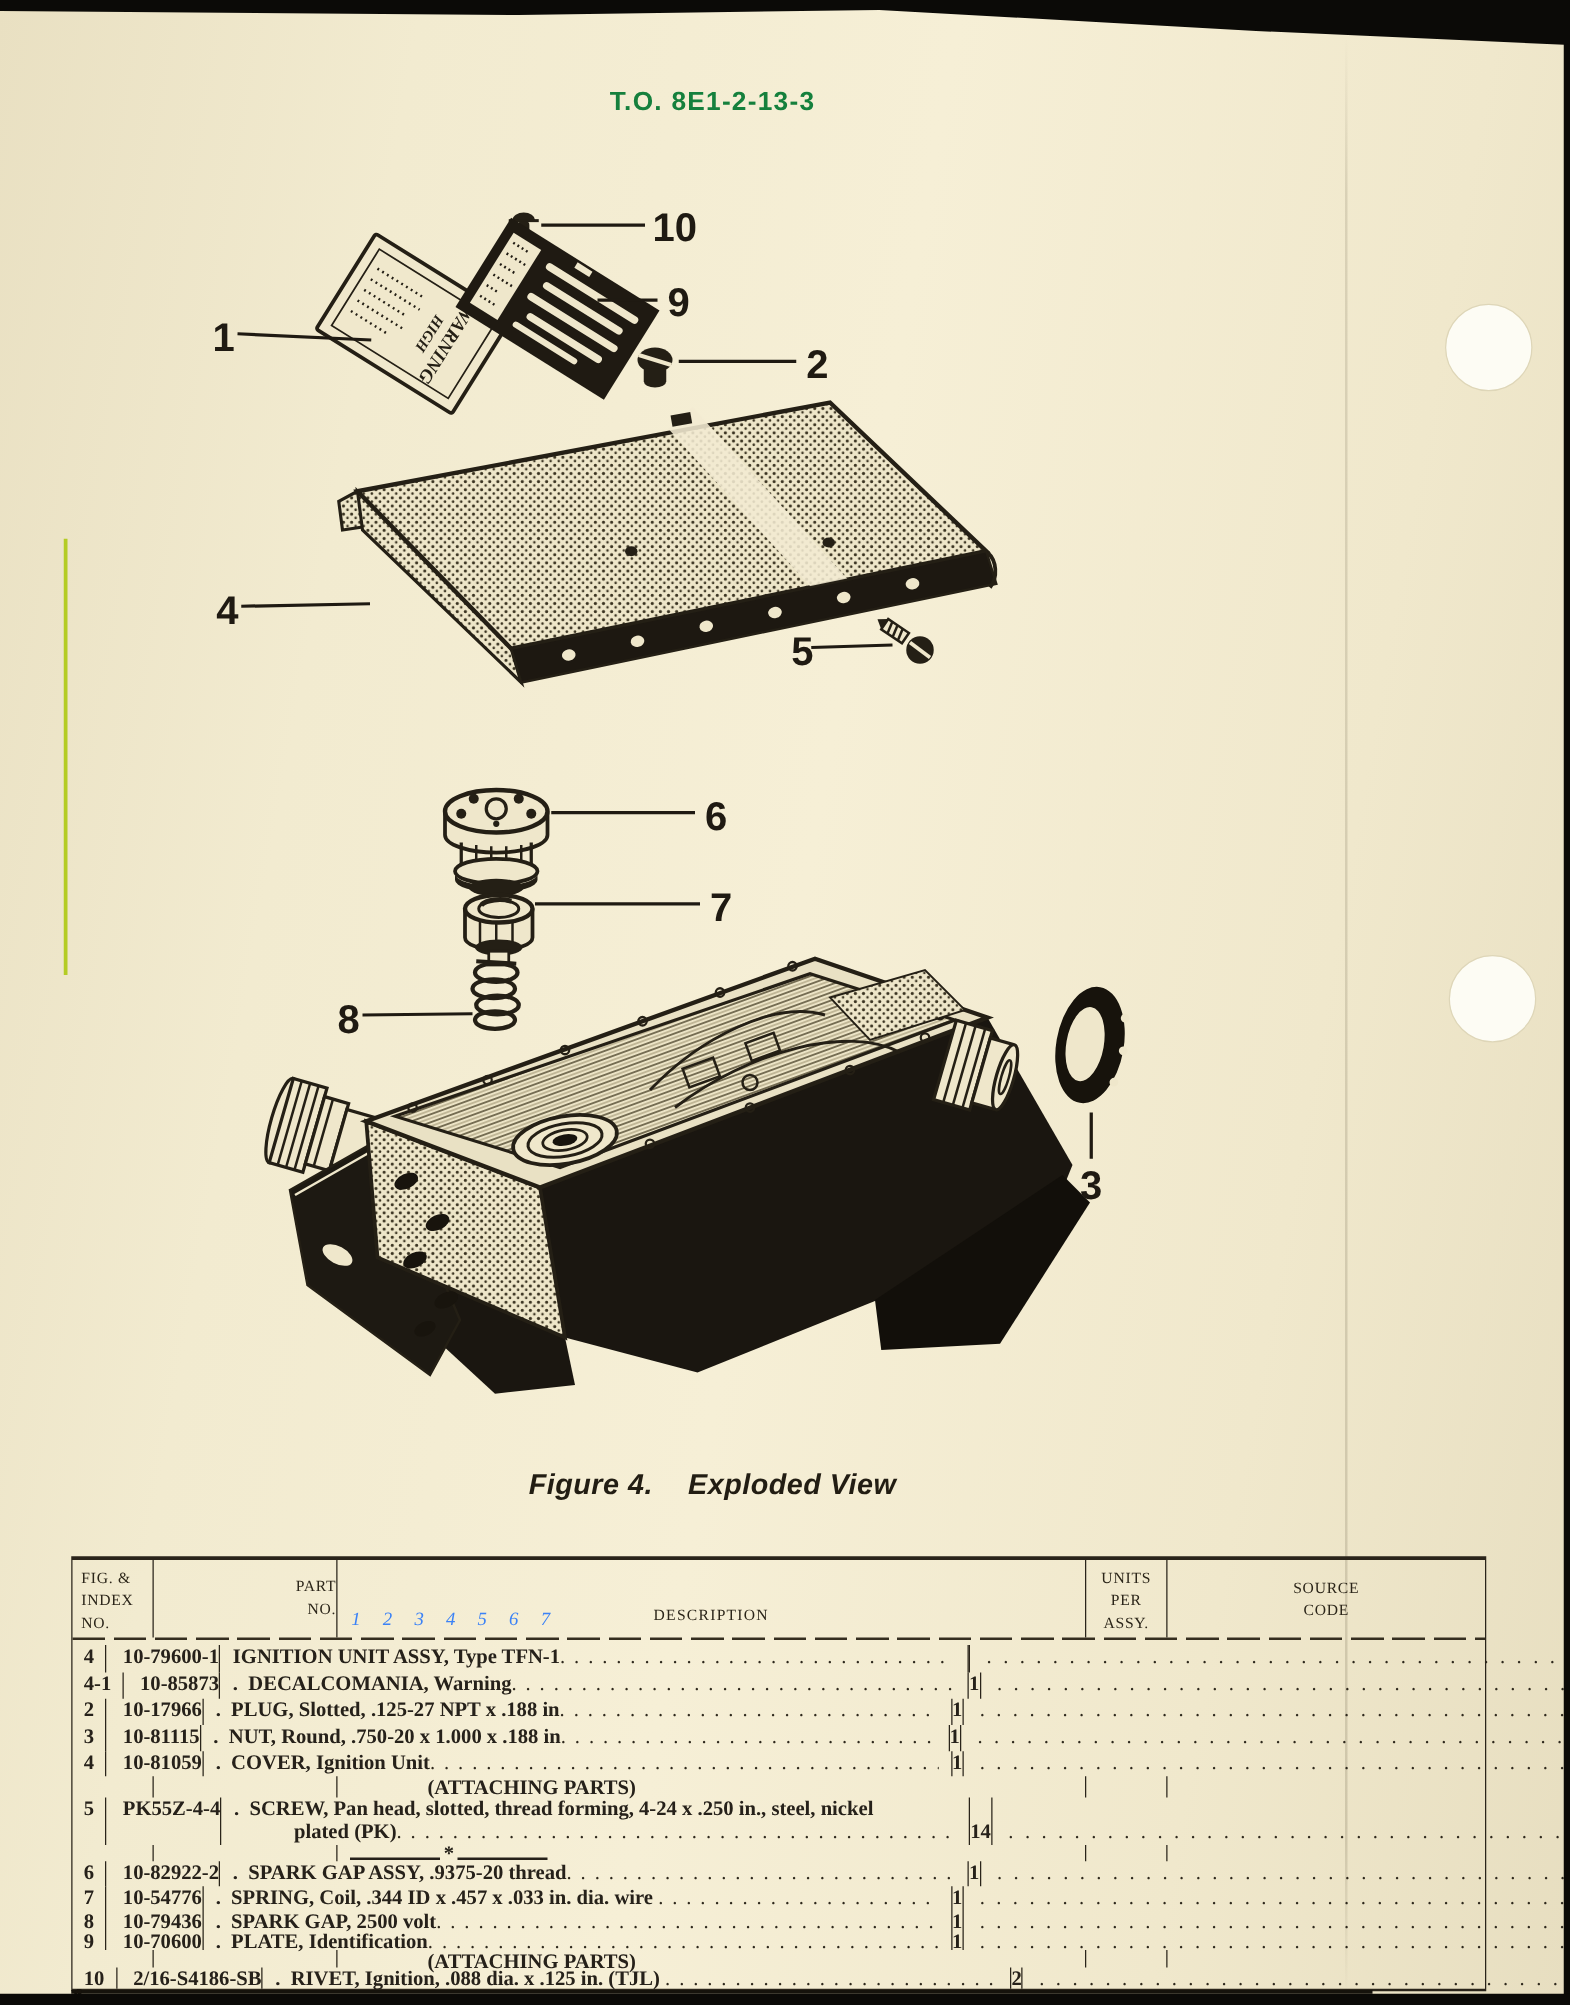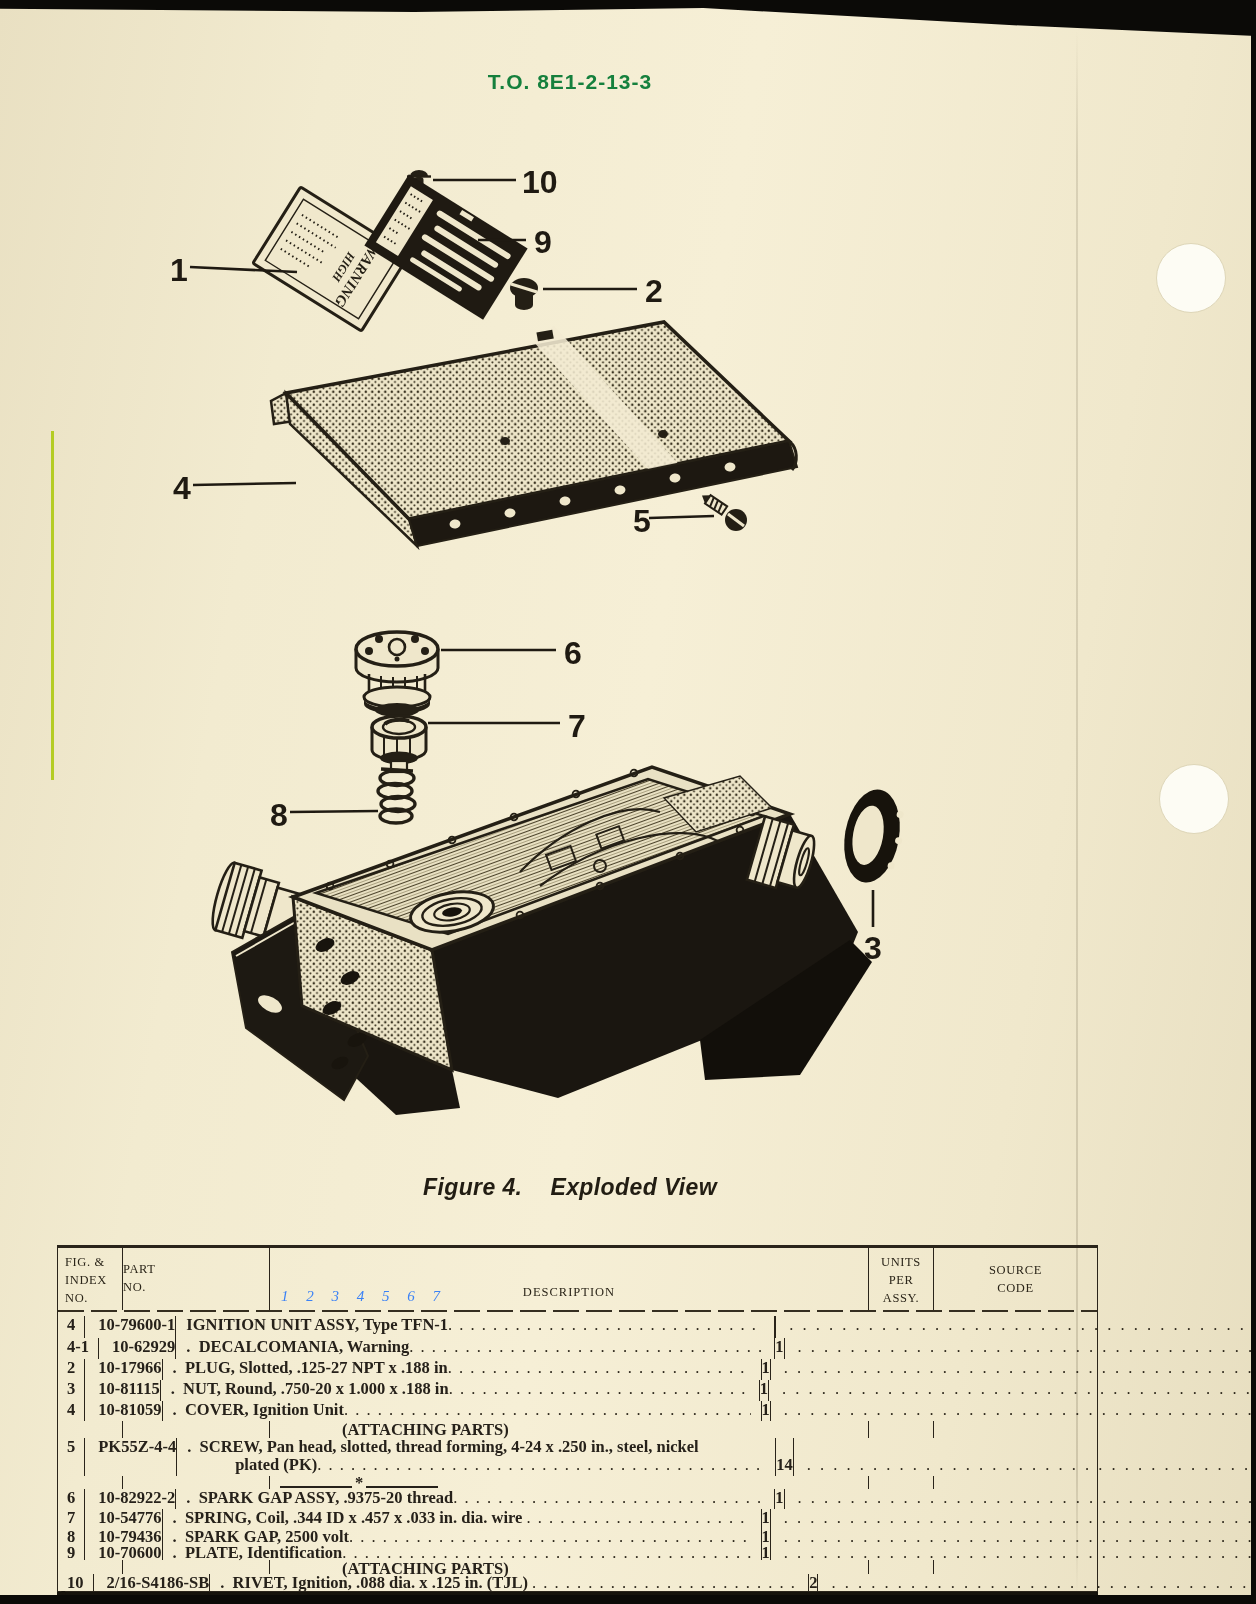--- a/index.html
+++ b/index.html
@@ -31,34 +31,34 @@
   .fig-caption .gap{display:inline-block;width:28px;}
   .page-num{top:1586px;left:55px;font-family:"Liberation Sans",sans-serif;
     font-weight:700;font-size:22px;color:#17130c;z-index:5;}
 
   
   svg.diagram{position:absolute;top:0;left:0;z-index:3;}
   .co{font:700 32px "Liberation Sans",sans-serif;fill:#1f1a12;}
   .ld{stroke:#1f1a12;stroke-width:2.6;}
 
   
-  .ptable{left:57px;top:1245px;width:1041px;border:1.6px solid #2a241a;border-top-width:3px;
+  .ptable{left:57px;top:1245px;width:1132px;border:1.6px solid #2a241a;border-top-width:3px;
     border-bottom-width:2px;background:rgba(0,0,0,0);z-index:4;box-sizing:border-box;}
   .thead{display:flex;height:62px;position:relative;}
   .hrule{position:absolute;left:0;bottom:-2px;width:100%;height:2px;
     background:repeating-linear-gradient(90deg,#352e20 0 26px,rgba(0,0,0,0) 26px 33px);}
   .cell{box-sizing:border-box;border-right:1.5px solid #2a241a;overflow:visible;}
   .c-fig{width:65px;}
   .c-part{width:147px;}
   .c-desc{width:599px;}
   .c-units{width:65px;}
   .c-src{flex:1;border-right:none;}
   .hcell{font-size:12.5px;letter-spacing:.6px;white-space:pre-line;line-height:1.45;color:#2b2519;}
   .h-fig{padding:5px 0 0 7px;}
-  .h-part{text-align:left;padding-top:12px;}
+  .h-part{text-align:right;padding-top:12px;}
   .h-desc{position:relative;text-align:center;padding-top:17px;letter-spacing:1px;}
   .h-levels{position:absolute;left:11px;bottom:2px;font-style:italic;font-size:15px;
     letter-spacing:7px;color:#3b82f6;}
   .h-units{text-align:center;padding-top:5px;}
   .h-src{text-align:center;padding-top:13px;}
 
   .tbody{display:block;padding-top:6px;}
   .trow{display:flex;font-weight:700;font-size:16.5px;line-height:1.08;color:#26211a;}
   .trow .c-fig{display:flex;justify-content:space-between;padding:0 9px 0 9px;}
   .trow .c-part{padding-left:13px;white-space:nowrap;}
@@ -380,21 +380,21 @@
         <div class="cell c-units"></div>
         <div class="cell c-src">
           <span class="dots src">. . . . . . . . . . . . . . . . . . . . . . . . . . . . . . . . . . . . . . . . . . . . . . . . . . . . . . . . . . . . . . . . . . . . . . . . . . . . . . . . . . . . . . . . . . </span>
         </div>
       </div>
       <div class="trow item" style="height: 21px;">
         <div class="cell c-fig">
           <span class="figl">4-</span>
           <span class="idx">1</span>
         </div>
-        <div class="cell c-part">10-62929</div>
+        <div class="cell c-part">10-85873</div>
         <div class="cell c-desc">
           <span class="dtext">.  DECALCOMANIA, Warning</span>
           <span class="dots">. . . . . . . . . . . . . . . . . . . . . . . . . . . . . . . . . . . . . . . . . . . . . . . . . . . . . . . . . . . . . . . . . . . . . . . . . . . . . . . . . . . . . . . . . . </span>
         </div>
         <div class="cell c-units">1</div>
         <div class="cell c-src">
           <span class="dots src">. . . . . . . . . . . . . . . . . . . . . . . . . . . . . . . . . . . . . . . . . . . . . . . . . . . . . . . . . . . . . . . . . . . . . . . . . . . . . . . . . . . . . . . . . . </span>
         </div>
       </div>
       <div class="trow item" style="height: 21px;">

